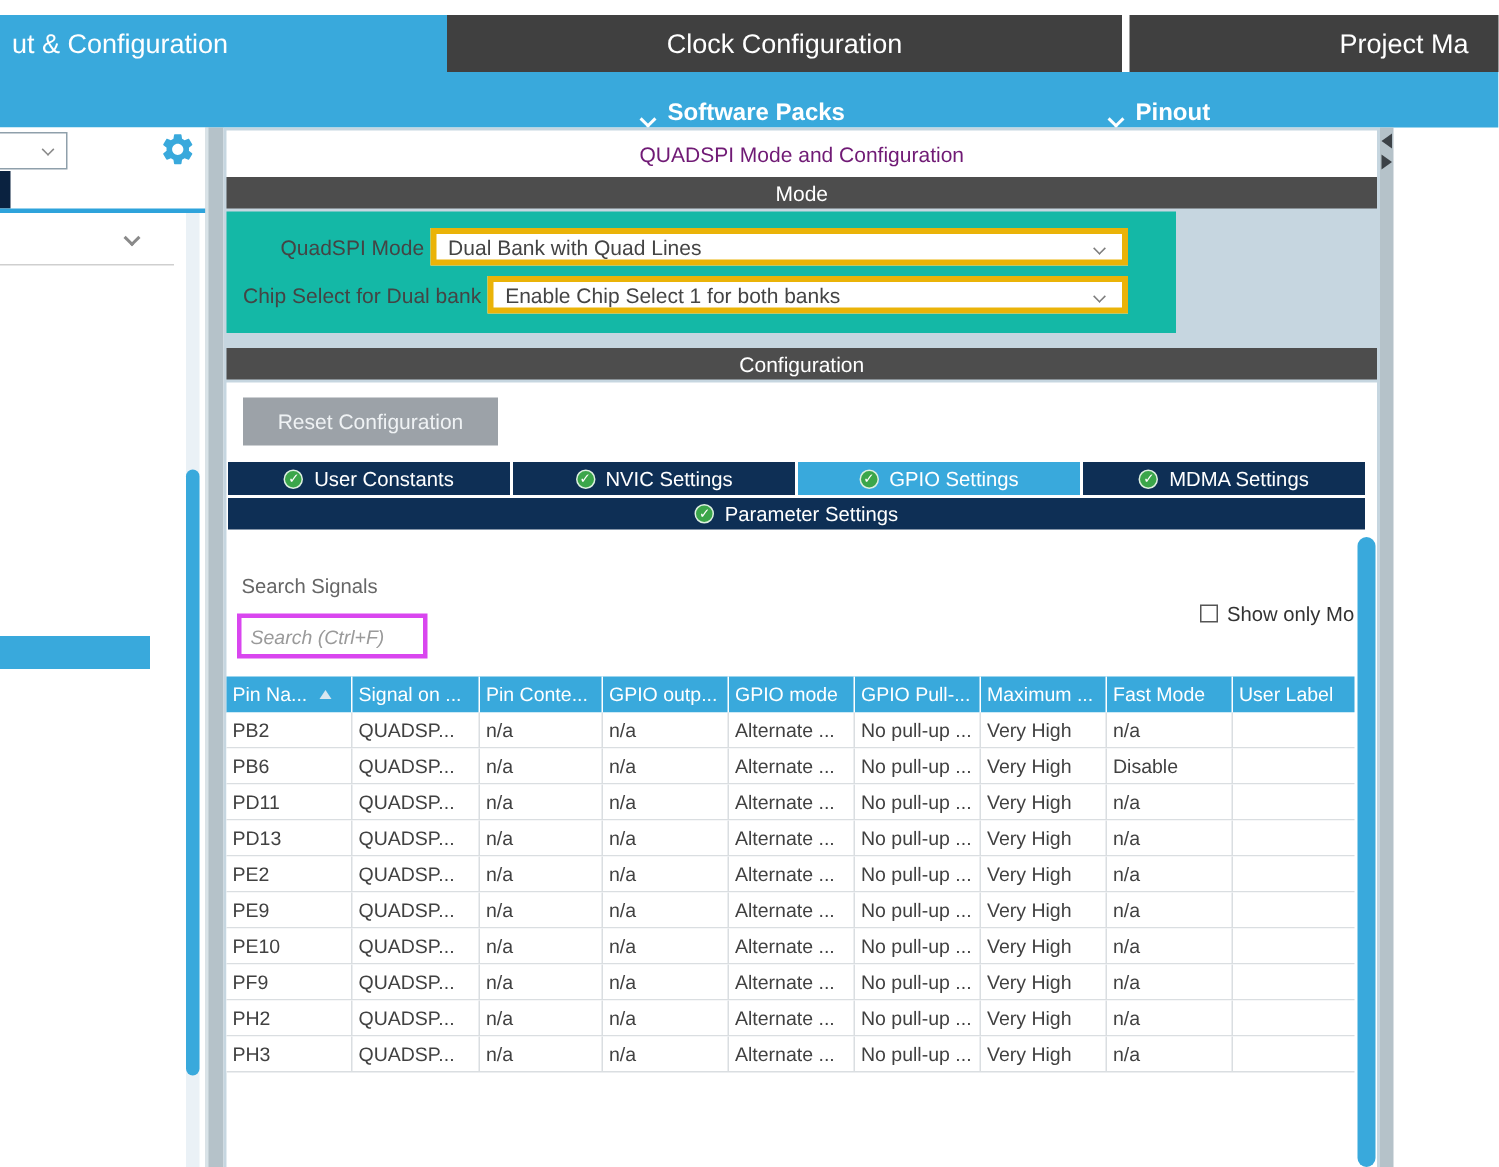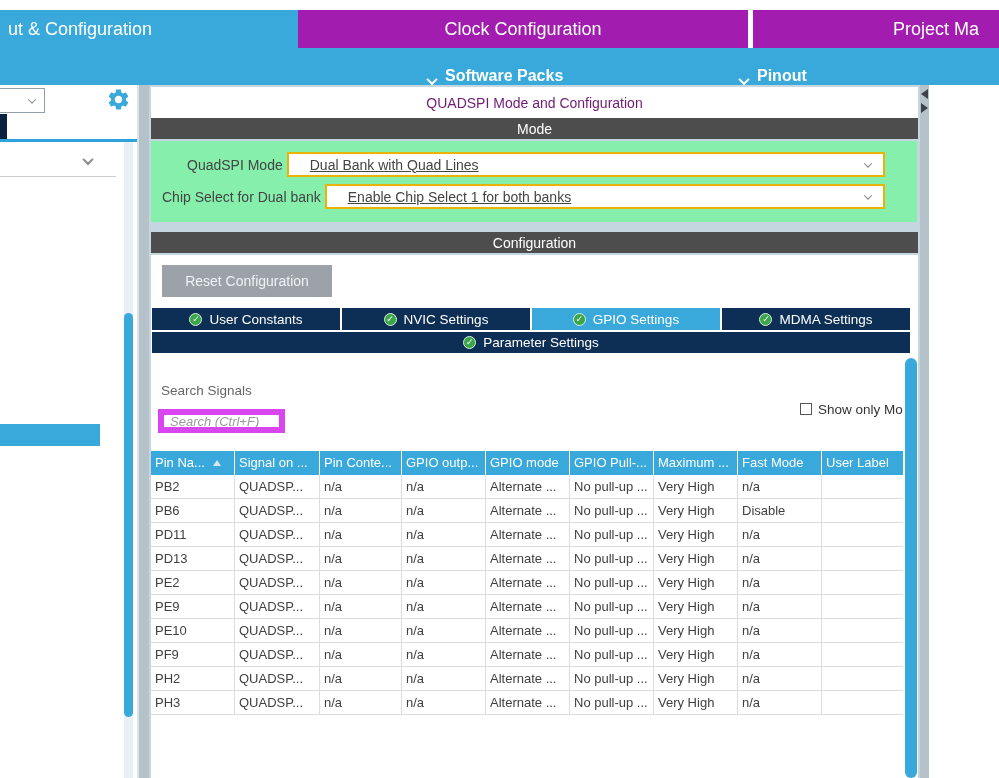--- a/index.html
+++ b/index.html
@@ -7,21 +7,21 @@
   body {
     position:relative; overflow:hidden; background:#ffffff;
     font-family:"Liberation Sans","DejaVu Sans",sans-serif; color:#444;
   }
 
   
   .topnav { position:absolute; left:0; top:10px; width:100%; height:38px; }
   .top-tab { position:absolute; top:0; height:38px; display:flex; align-items:center;
              justify-content:center; color:#fff; font-size:18px; white-space:nowrap; cursor:pointer; }
   .top-tab.active { background:#39A9DC; }
-  .top-tab.dark { background:#a21caf; }
+  .top-tab.dark { background:#404040; }
   .tab-pinout   { left:0; width:298px; justify-content:flex-start; padding-left:8px; }
   .tab-clock    { left:298px; width:450px; }
   .tab-project  { left:750px; width:432px; border-left:3px solid #fff; justify-content:flex-start; padding-left:140px; }
 
   .subbar { position:absolute; left:0; top:48px; width:999px; height:37px; background:#39A9DC; }
   .subbar-item { position:absolute; top:0; height:37px; display:flex; align-items:flex-end; gap:9px;
                  color:#fff; font-size:16px; font-weight:600; cursor:pointer; }
   .sub-packs { left:428px; } .sub-pinout { left:740px; }
   .chev { display:inline-block; width:8px; height:8px; border-right:2px solid currentColor;
           border-bottom:2px solid currentColor; transform:rotate(45deg) translate(-1px,-1px); }
@@ -49,44 +49,44 @@
   .tri-right { position:absolute; left:1px; top:18px; width:0; height:0;
                border-top:5px solid transparent; border-bottom:5px solid transparent; border-left:7px solid #3C4247; cursor:pointer; }
 
   
   .main { position:absolute; left:149px; top:85px; width:771px; height:693px; background:#C6D6E0; }
   .title-card { position:absolute; left:2px; top:2px; width:767px; height:31px; background:#fff;
                 display:flex; align-items:center; justify-content:center; font-size:14px; color:#701a75; }
   .sec-header { position:absolute; left:2px; width:767px; height:21px; background:#4D4D4D; color:#fff;
                 font-size:14px; display:flex; align-items:center; justify-content:center; }
   .mode-header { top:33px; } .config-header { top:147px; }
-  .mode-card { position:absolute; left:2px; top:56px; width:766px; height:81px; background:#86efac; padding-top:11px;text-align:center; }
+  .mode-card { position:absolute; left:2px; top:56px; width:633px; height:81px; background:#14b8a6; padding-top:11px;text-align:center; }
   .field-row { display:flex; align-items:center; height:25px; margin-bottom:7px; padding-right:32px; font-size:14px; }
   .field-row.r1 { padding-left:36px; } .field-row.r2 { padding-left:11px; }
   .field-lbl { margin-right:4px; white-space:nowrap; color:#444; }
-  .select { position:relative; flex:1; height:25px; border:2px solid #eab308; background:#fff;
-            display:flex; align-items:center; padding-left:21px; color:#444; cursor:pointer; white-space:nowrap; overflow:hidden;text-decoration:underline; }
+  .select { position:relative; flex:1; height:25px; border:4px solid #eab308; background:#fff;
+            display:flex; align-items:center; padding-left:8px; color:#444; cursor:pointer; white-space:nowrap; overflow:hidden; }
   .select .chev { position:absolute; right:12px; top:8px; color:#7d7d7d; }
 
   .config-card { position:absolute; left:2px; top:170px; width:767px; height:523px; background:#fff; }
   .reset-btn { position:absolute; left:11px; top:10px; width:170px; height:32px; background:#9CA2A8;
                color:#EFF2F4; font-size:14px; border:none; cursor:pointer; }
   .tabs-row { position:absolute; left:1px; top:53px; width:758px; height:22px; display:flex; gap:2px; }
   .cfg-tab { flex:1; background:#0E2F55; color:#fff; font-size:13.5px; display:flex; align-items:center;
              justify-content:center; gap:7px; cursor:pointer; white-space:nowrap; }
   .cfg-tab.active { background:#39A9DC; }
   .param-bar { position:absolute; left:1px; top:77px; width:758px; height:21px; background:#0E2F55; color:#fff;
                font-size:13.5px; display:flex; align-items:center; justify-content:center; gap:7px; cursor:pointer; }
   .check-circle { display:inline-flex; width:13px; height:13px; border-radius:50%; background:#3BA64A;
                   color:#fff; font-size:9px; align-items:center; justify-content:center; line-height:1;
                   border:1px solid #DDF0E0; }
 
   .search-label { position:absolute; left:10px; top:128px; font-size:13.5px; color:#666; }
-  .search-input { position:absolute; left:7px; top:154px; width:127px; height:24px; border:6px solid #d946ef;
-                  font-size:13px; padding:0 6px; color:#0c4a6e; font-family:inherit; }
+  .search-input { position:absolute; left:7px; top:154px; width:127px; height:24px; border:3px solid #d946ef;
+                  font-size:13px; padding:12px 6px; color:#0c4a6e; font-family:inherit; }
   .search-input::placeholder { color:#9a9a9a; font-style:italic; }
   .show-only { position:absolute; left:649px; top:145px; width:103px; height:18px; overflow:hidden;
                display:flex; align-items:center; gap:6px; white-space:nowrap; font-size:13.5px; color:#333; }
   .checkbox { width:12px; height:12px; border:1.5px solid #555; background:#fff; flex:none; cursor:pointer; }
 
   
   .gpio-table { position:absolute; left:0; top:196px; width:754px; }
   .grid9 { display:grid; grid-template-columns:83px 85px 82px 84px 84px 84px 84px 84px 84px; }
   .thead { background:#39A9DC; color:#fff; }
   .th { height:24px; line-height:24px; font-size:13px; padding-left:4px; overflow:hidden; white-space:nowrap;

